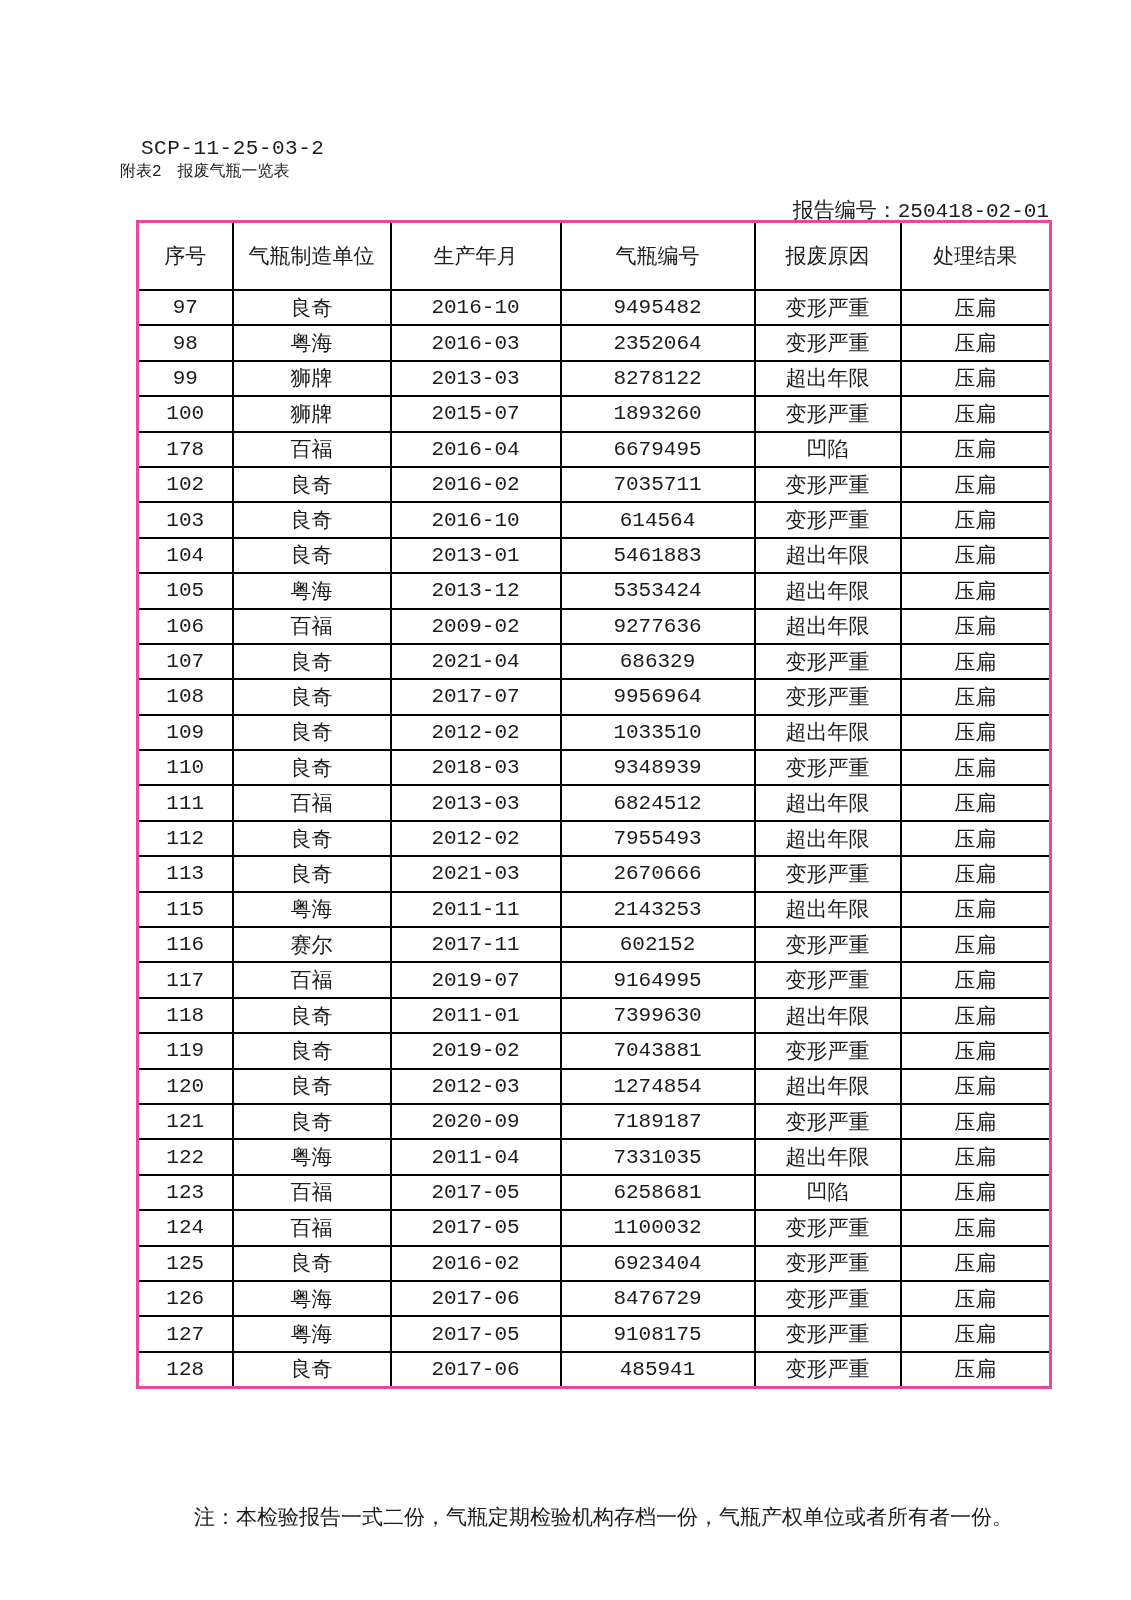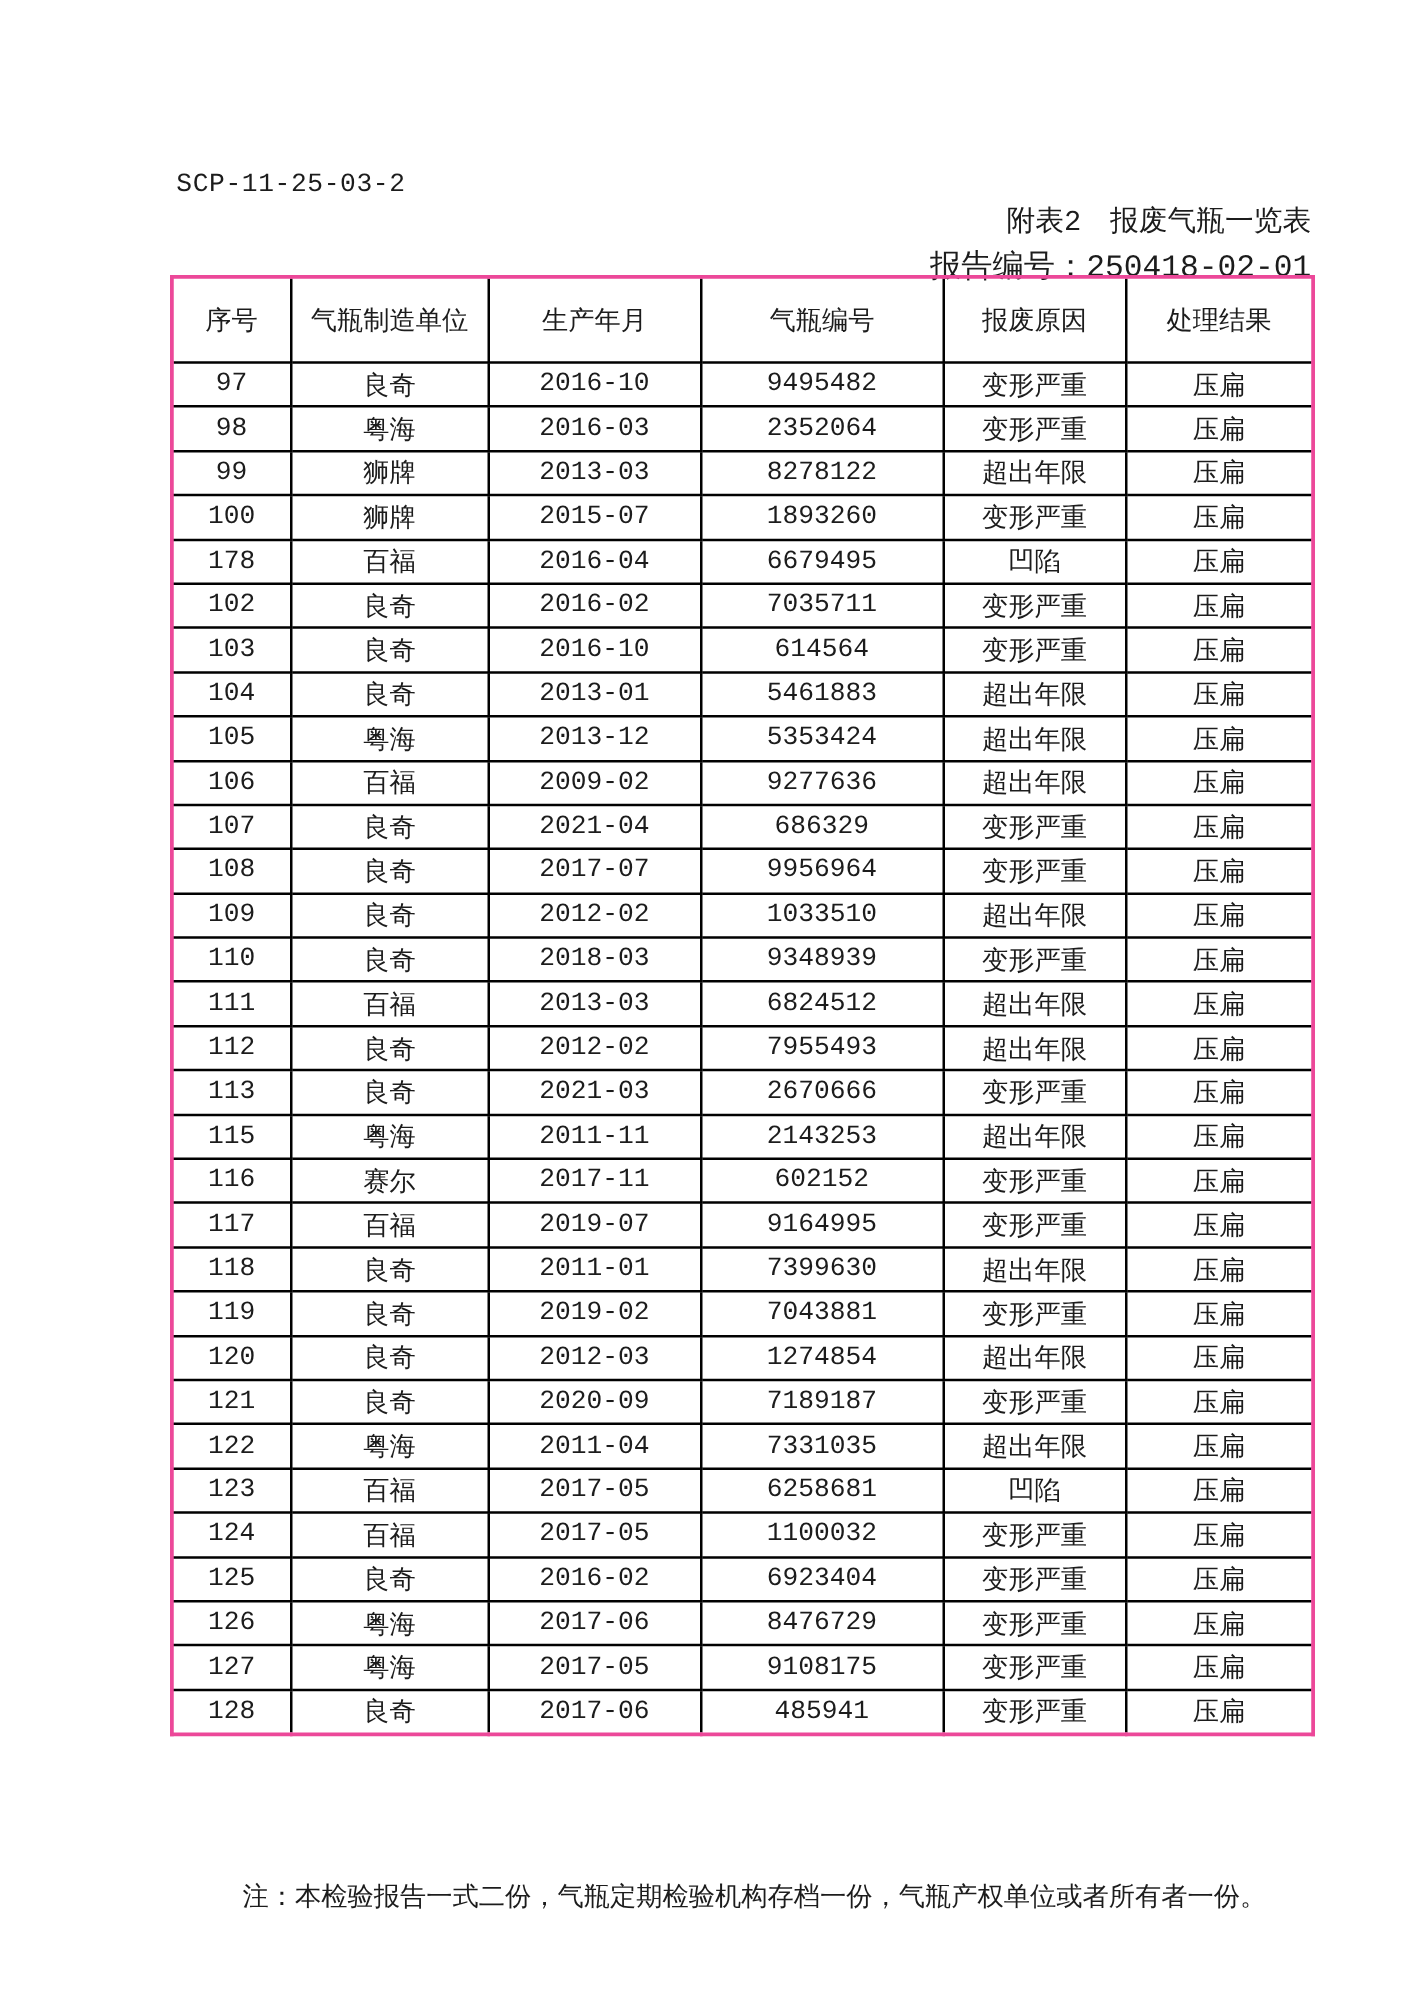--- a/index.html
+++ b/index.html
@@ -20,34 +20,34 @@
   .doc-code {
     position: absolute;
     left: 105px;
     top: 137px;
     font-size: 21px;
     letter-spacing: 0.5px;
     white-space: nowrap;
   }
   .doc-title {
     position: absolute;
-    left: 100px;
+    left: 84px;
     top: 161px;
     width: 913px;
-    text-align: right;
-    font-size: 23px;
+    text-align: left;
+    font-size: 16px;
     white-space: nowrap;
   }
   .report-no {
     position: absolute;
     left: 100px;
     top: 196px;
     width: 913px;
     text-align: right;
-    font-size: 25px;
+    font-size: 21px;
     white-space: nowrap;
   }
   table.scrap-table {
     position: absolute;
     left: 100px;
     top: 220px;
     width: 913px;
     border-collapse: collapse;
     table-layout: fixed;
     border: 3px solid #ec4899;

